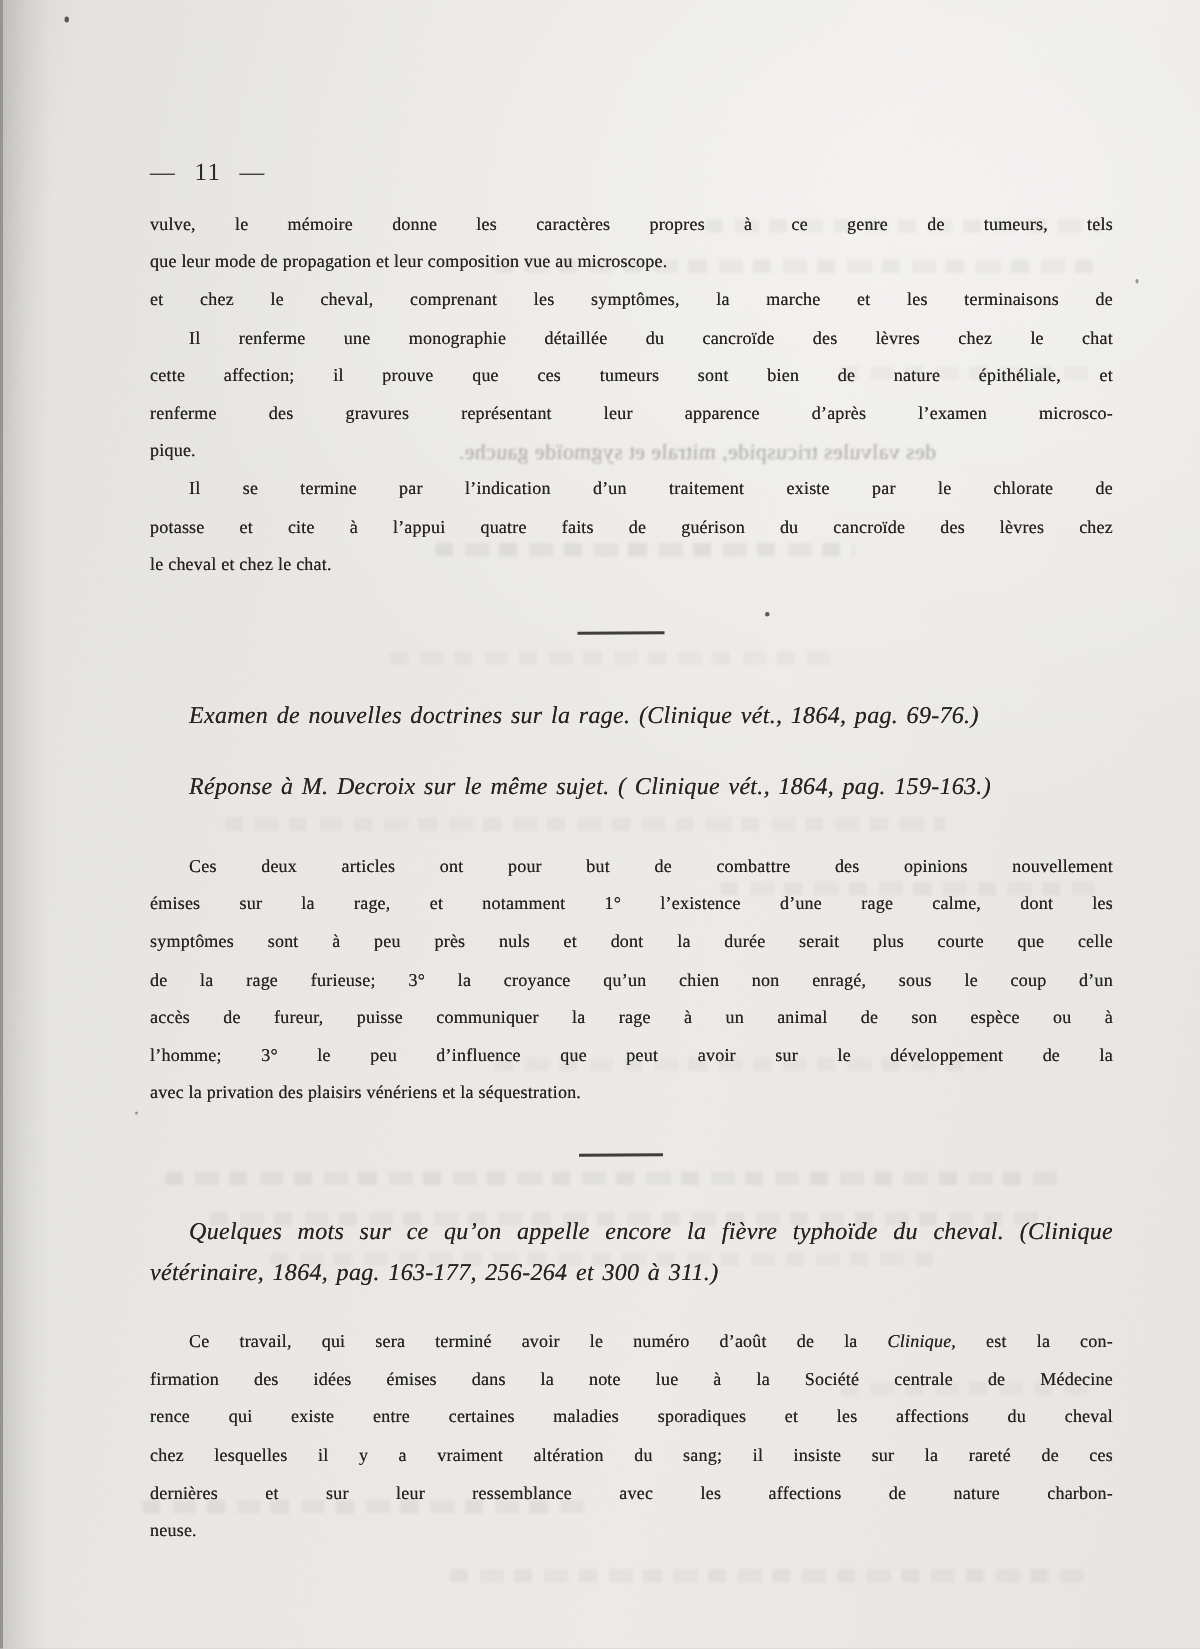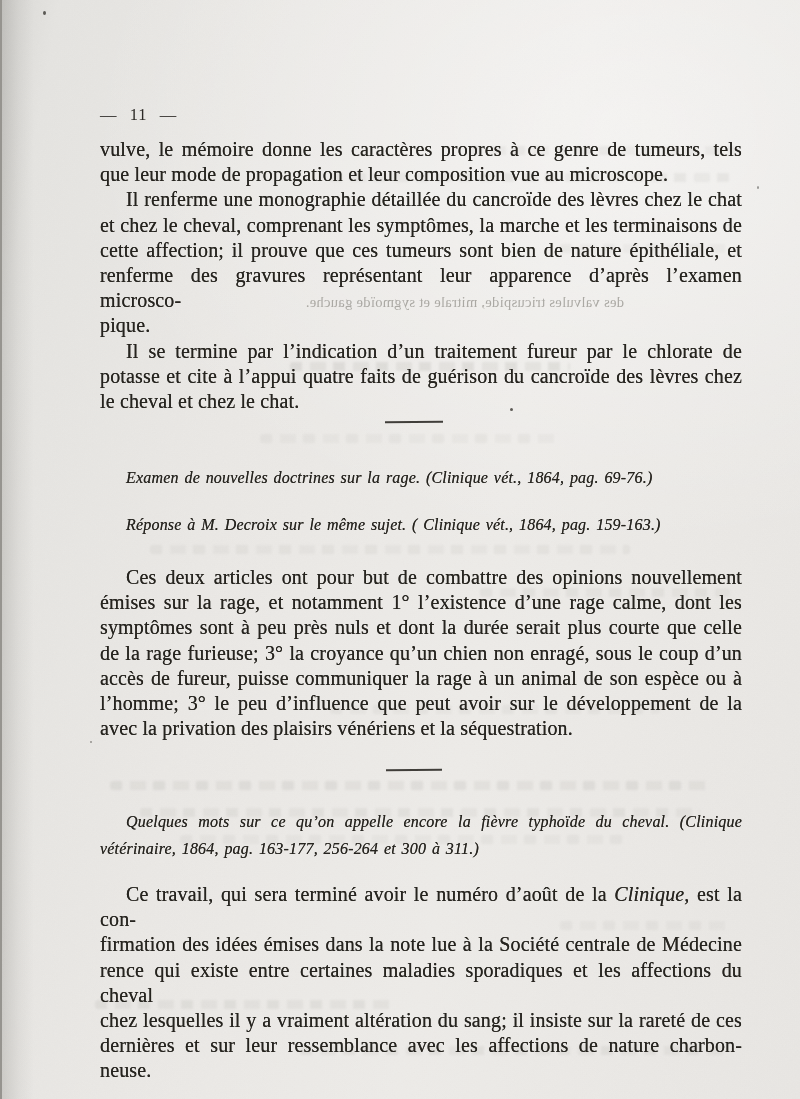--- a/index.html
+++ b/index.html
@@ -28,21 +28,21 @@
   .page-number {
     position: absolute; left: 100px; top: 105px; width: 642px;
     text-align: left;
     font-size: 16.5px; color: #2b2925;
     letter-spacing: 1px; word-spacing: 7px;
   }
 
   .textcol {
     position: absolute; left: 100px; width: 642px;
     color: #26241f;
-    font-size: 20px;
+    font-size: 12px;
     letter-spacing: .15px;
     text-shadow: 0 0 .4px rgba(35,33,28,.85);
   }
   .line {
     line-height: 25.2px;
     text-align: justify;
     text-align-last: justify;
   }
   .line.lastline { text-align: right; text-align-last: left; }
   .line.indent { text-indent: 26px; }
@@ -122,28 +122,28 @@
   <div class="speck" style="left:90px;top:741px;width:2px;height:2px;opacity:.6"></div>
 
   <div class="page-number">— 11 —</div>
 
   <div class="textcol" style="top:137px">
     <div>
       <div class="line">vulve, le mémoire donne les caractères propres à ce genre de tumeurs, tels</div>
       <div class="line lastline">que leur mode de propagation et leur composition vue au microscope.</div>
     </div>
     <div>
+      <div class="line">et chez le cheval, comprenant les symptômes, la marche et les terminaisons de</div>
       <div class="line indent">Il renferme une monographie détaillée du cancroïde des lèvres chez le chat</div>
-      <div class="line">et chez le cheval, comprenant les symptômes, la marche et les terminaisons de</div>
       <div class="line">cette affection; il prouve que ces tumeurs sont bien de nature épithéliale, et</div>
       <div class="line">renferme des gravures représentant leur apparence d’après l’examen microsco-</div>
       <div class="line lastline">pique.</div>
     </div>
     <div>
-      <div class="line indent">Il se termine par l’indication d’un traitement fureur par le chlorate de</div>
+      <div class="line indent">Il se termine par l’indication d’un traitement existe par le chlorate de</div>
       <div class="line">potasse et cite à l’appui quatre faits de guérison du cancroïde des lèvres chez</div>
       <div class="line lastline">le cheval et chez le chat.</div>
     </div>
   </div>
 
   <div class="divider" style="top:421px;left:385px;width:58px"></div>
 
   <div class="entry" style="top:465px">
     <div class="line plain indent">Examen de nouvelles doctrines sur la rage. (Clinique vét., 1864, pag. 69-76.)</div>
   </div>

